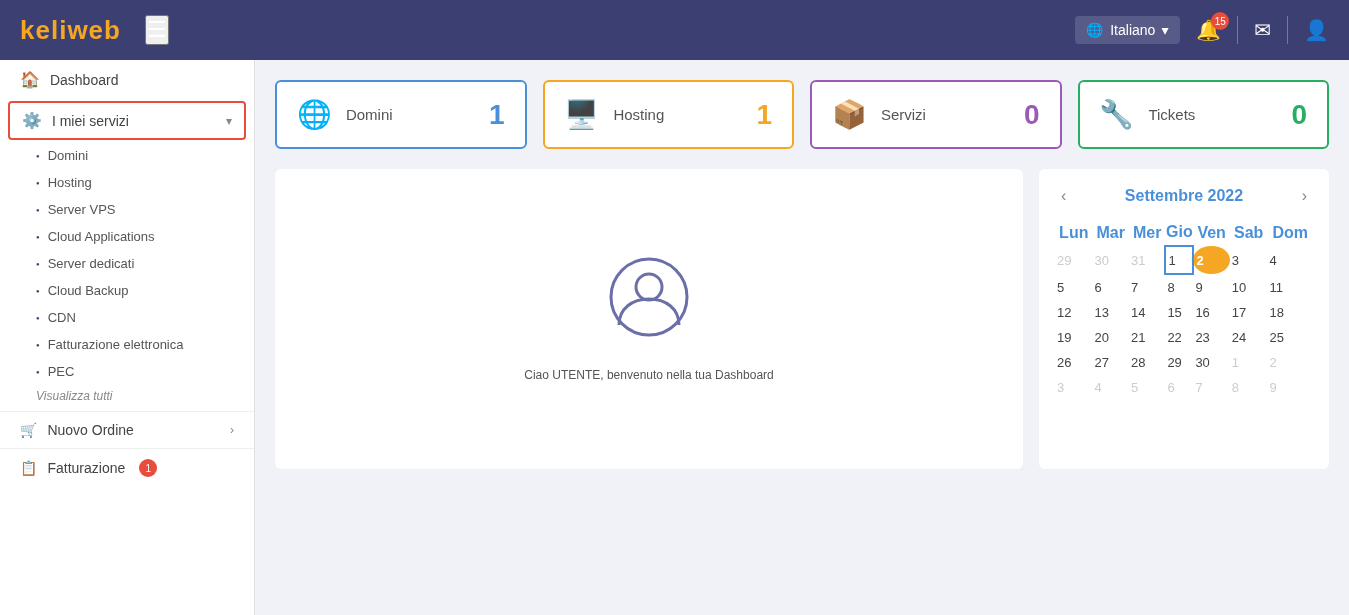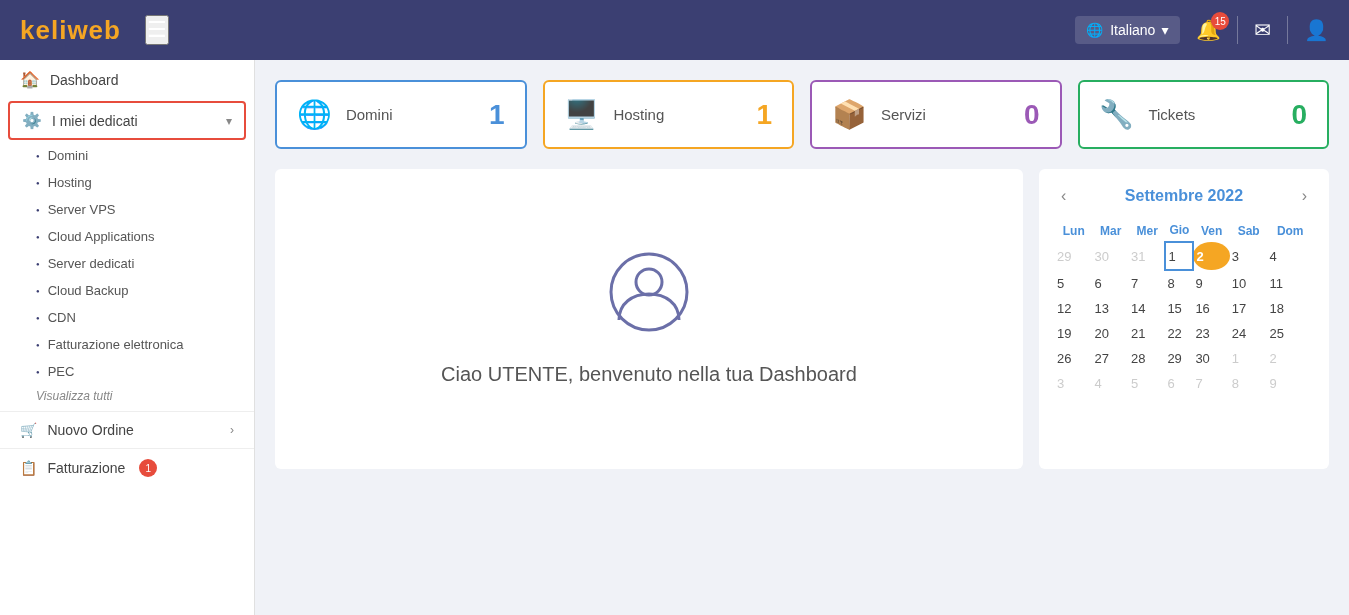--- a/index.html
+++ b/index.html
@@ -105,32 +105,32 @@
     
     .content-row { display: flex; gap: 16px; }
 
     
     .welcome-card {
       flex: 1; background: white; border-radius: 6px;
       display: flex; flex-direction: column; align-items: center;
       justify-content: center; min-height: 300px; padding: 30px;
     }
     .welcome-avatar { font-size: 64px; color: #6b6fa8; margin-bottom: 16px; }
-    .welcome-text { font-size: 20px; color: #555; }
+    .welcome-text { font-size: 12px; color: #555; }
 
     
     .calendar-card {
       width: 290px; flex-shrink: 0; background: white; border-radius: 6px;
       padding: 16px; min-height: 300px;
     }
     .cal-header { display: flex; align-items: center; justify-content: space-between; margin-bottom: 12px; }
     .cal-title { color: #4a90d9; font-size: 16px; font-weight: bold; }
     .cal-nav { background: none; border: none; color: #888; cursor: pointer; font-size: 16px; padding: 2px 6px; }
     .cal-grid { width: 100%; border-collapse: collapse; }
-    .cal-grid th { font-size: 12px; color: #4a90d9; text-align: center; padding: 4px 0; }
+    .cal-grid th { font-size: 16px; color: #4a90d9; text-align: center; padding: 4px 0; }
     .cal-grid td {
       font-size: 13px; text-align: left; padding: 5px 2px;
       color: #444; cursor: pointer; border-radius: 50%;
     }
     .cal-grid td.other-month { color: #ccc; }
     .cal-grid td.today {
       border: 2px solid #4a90d9; border-radius: 50%;
       width: 28px; height: 28px;
     }
     .cal-grid td.selected {
@@ -166,21 +166,21 @@
 
 <div class="layout">
 
   <aside class="sidebar">
     <div class="sidebar-item">
       <span class="item-icon">🏠</span>
       <span>Dashboard</span>
     </div>
     <div class="sidebar-item highlighted">
       <span class="item-icon">⚙️</span>
-      <span>I miei dedicati</span>
+      <span>I miei servizi</span>
       <span class="sidebar-chevron">▾</span>
     </div>
 
     <div class="sidebar-sub-item">
       <span>Domini</span>
     </div>
     <div class="sidebar-sub-item">
       <span>Hosting</span>
     </div>
     <div class="sidebar-sub-item">

